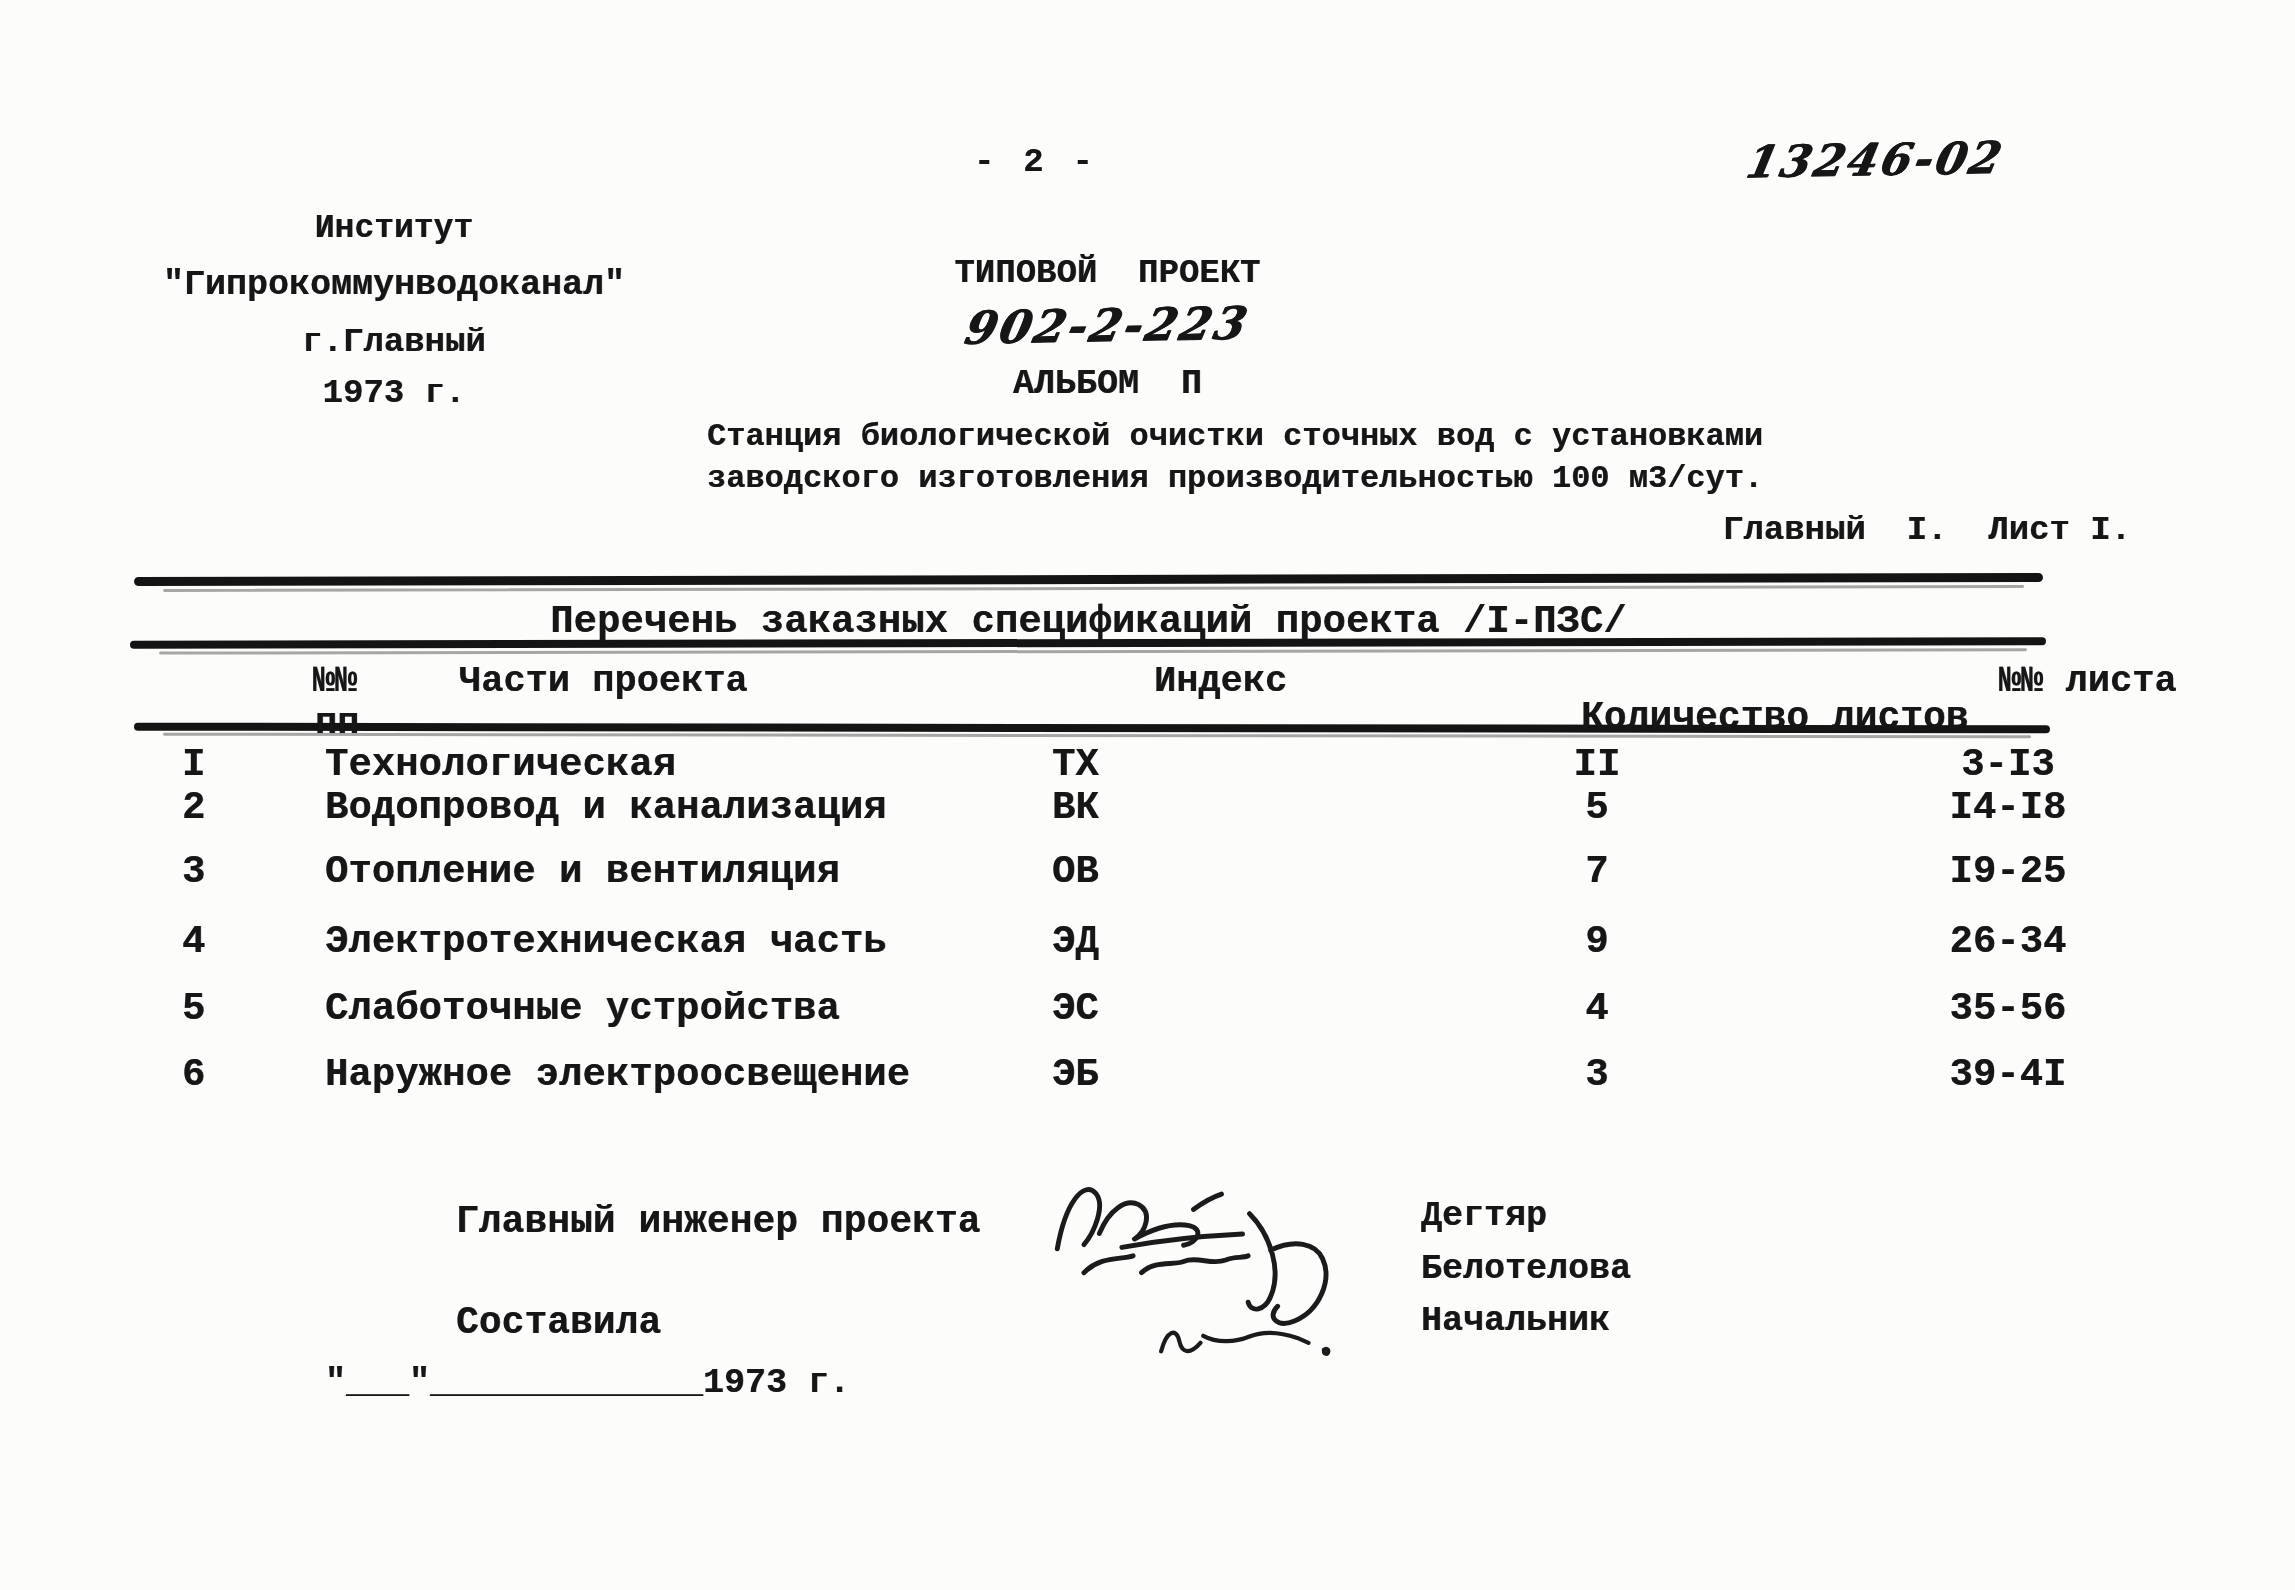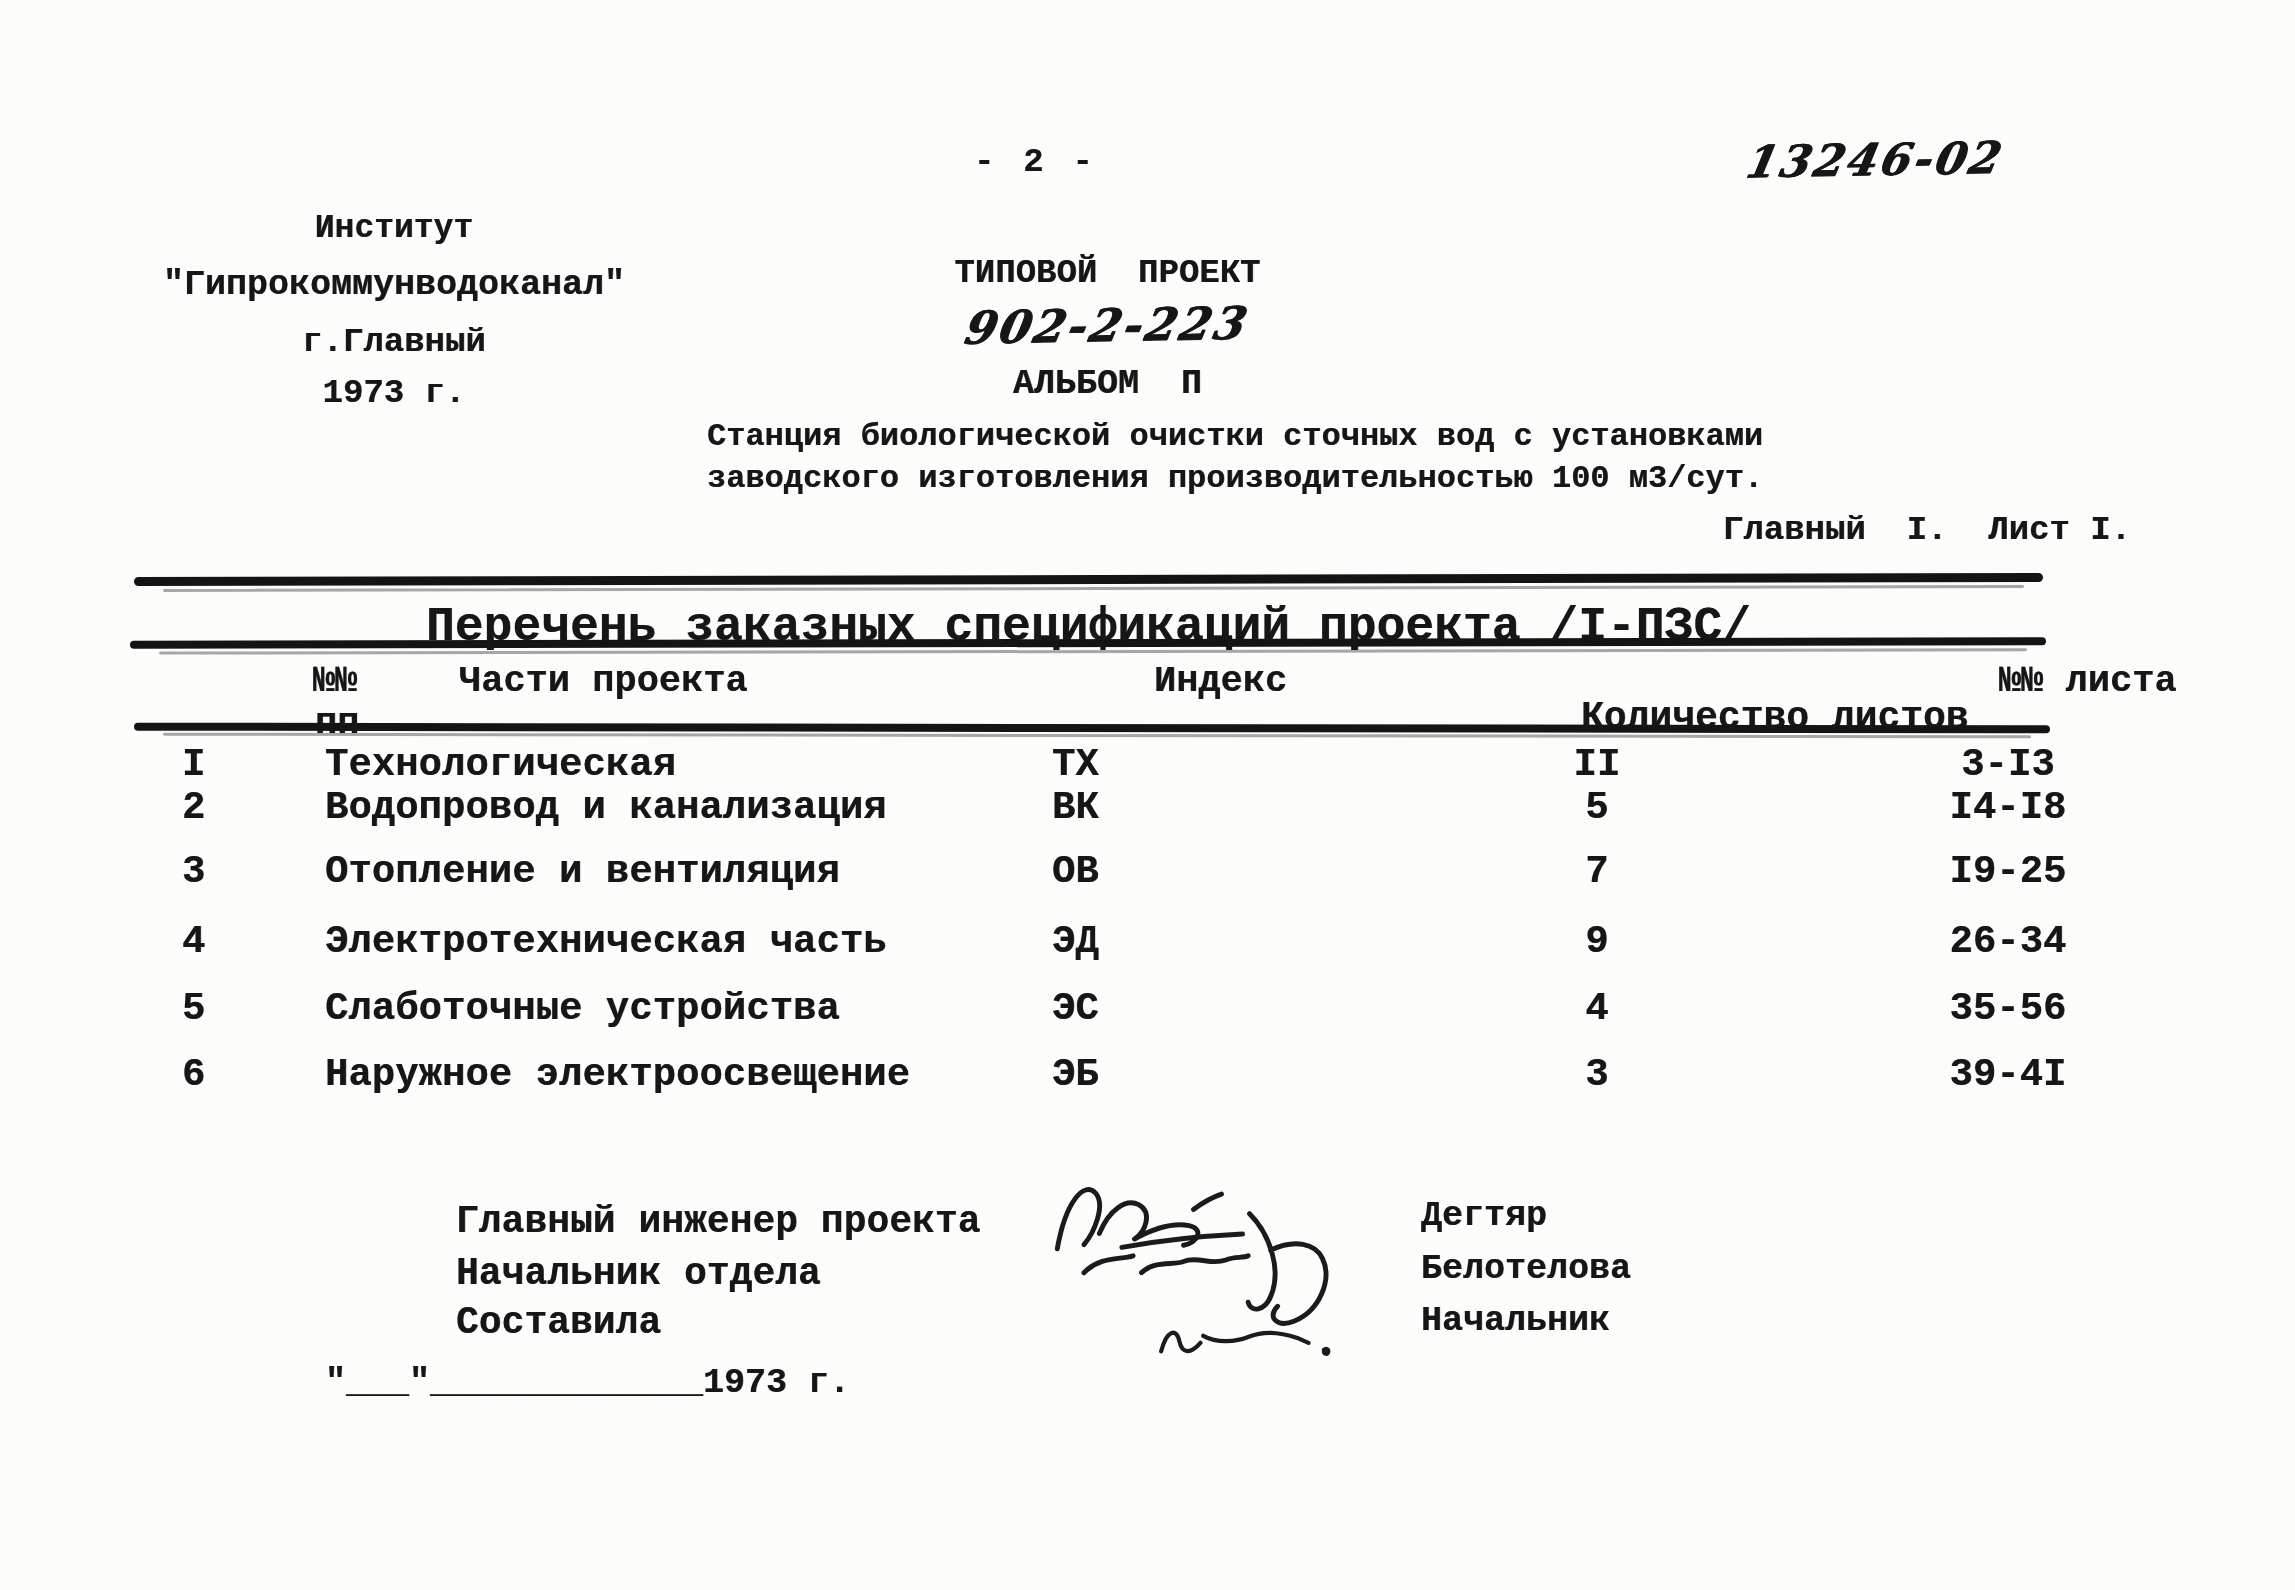--- a/index.html
+++ b/index.html
@@ -77,21 +77,21 @@
     <div class="tw" style="position:relative;font-size:32px;">Станция биологической очистки сточных вод с установками</div>
     <div class="tw" style="position:relative;font-size:32px;margin-top:5.6px;">заводского изготовления производительностью 100 м3/сут.</div>
   </div>
 
   <div class="tw" style="left:1723px;top:511px;font-size:34px;">Главный  I.  Лист I.</div>
 
   <div class="rule" style="left:134px;top:575px;width:1909px;transform:rotate(-0.12deg);"></div>
   <div class="rule" style="left:130px;top:639px;width:1916px;height:8.4px;transform:rotate(-0.1deg);"></div>
   <div class="rule" style="left:134px;top:724px;width:1916px;height:7.7px;transform:rotate(0.08deg);"></div>
 
-  <div class="tw centered" style="left:134px;top:600px;width:1909px;font-size:48px;">Перечень заказных спецификаций проекта /I-ПЗС/</div>
+  <div class="tw centered" style="left:134px;top:600px;width:1909px;font-size:39px;">Перечень заказных спецификаций проекта /I-ПЗС/</div>
 
   <div style="position:absolute;left:134px;top:0;width:2004px;">
     <div class="tw" style="left:179px;top:660px;font-size:37px;">№№</div>
     <div class="tw" style="left:181px;top:702px;font-size:37px;">пп</div>
     <div class="tw" style="left:325px;top:660px;font-size:37px;">Части проекта</div>
     <div class="tw" style="left:1020px;top:660px;font-size:37px;">Индекс</div>
     <div class="tw" style="left:1447px;top:660px;font-size:38px;margin-top:36px;">Количество листов</div>
     <div class="tw" style="left:1865px;top:660px;font-size:37px;">№№ листа</div>
   </div>
 
@@ -132,21 +132,20 @@
   </div>
   <div class="table-row" style="top:1053px;">
     <span class="tw row-cell c-num">6</span>
     <span class="tw row-cell c-part">Наружное электроосвещение</span>
     <span class="tw row-cell c-idx">ЭБ</span>
     <span class="tw row-cell c-cnt">3</span>
     <span class="tw row-cell c-pg">39-4I</span>
   </div>
 
   <div class="tw" style="left:456px;top:1200px;font-size:38px;">Главный инженер проекта</div>
-  <div class="tw" style="left:456px;top:1252px;font-size:38px;">Начальник отдела</div>
   <div class="tw" style="left:456px;top:1301px;font-size:38px;">Составила</div>
 
   <svg class="sig-svg" style="left:1016px;top:1166px;" width="338" height="207" viewBox="0 0 480 295">
     <path stroke-width="7" d="M58,118 C70,50 96,22 112,38 C128,55 110,96 96,112 M118,96 C132,62 156,46 174,55 C194,66 184,94 168,104 C190,92 220,80 246,85 C268,90 258,110 238,113 M252,62 C268,50 280,44 292,40"></path>
     <path stroke-width="7" d="M96,152 C120,128 148,134 166,128 M150,116 C205,106 262,100 322,97 M178,152 C198,134 222,142 238,136 C258,128 278,142 298,134 C312,128 322,132 330,128 M332,68 C362,98 378,150 362,186 C354,206 334,210 330,194 M362,120 C396,104 426,110 436,132 C450,162 432,206 396,221 C372,231 356,216 372,200"></path>
     <path stroke-width="6" d="M206,264 C214,234 228,230 232,250 C236,268 248,268 262,252 M266,242 C286,253 312,251 332,243 C356,233 382,239 400,245 L416,252 M438,262 C441,259 445,261 444,265 C443,269 438,268 438,264"></path>
   </svg>
 
   <div class="tw" style="left:1421px;top:1196px;font-size:35px;">Дегтяр</div>
   <div class="tw" style="left:1421px;top:1249px;font-size:35px;">Белотелова</div>

